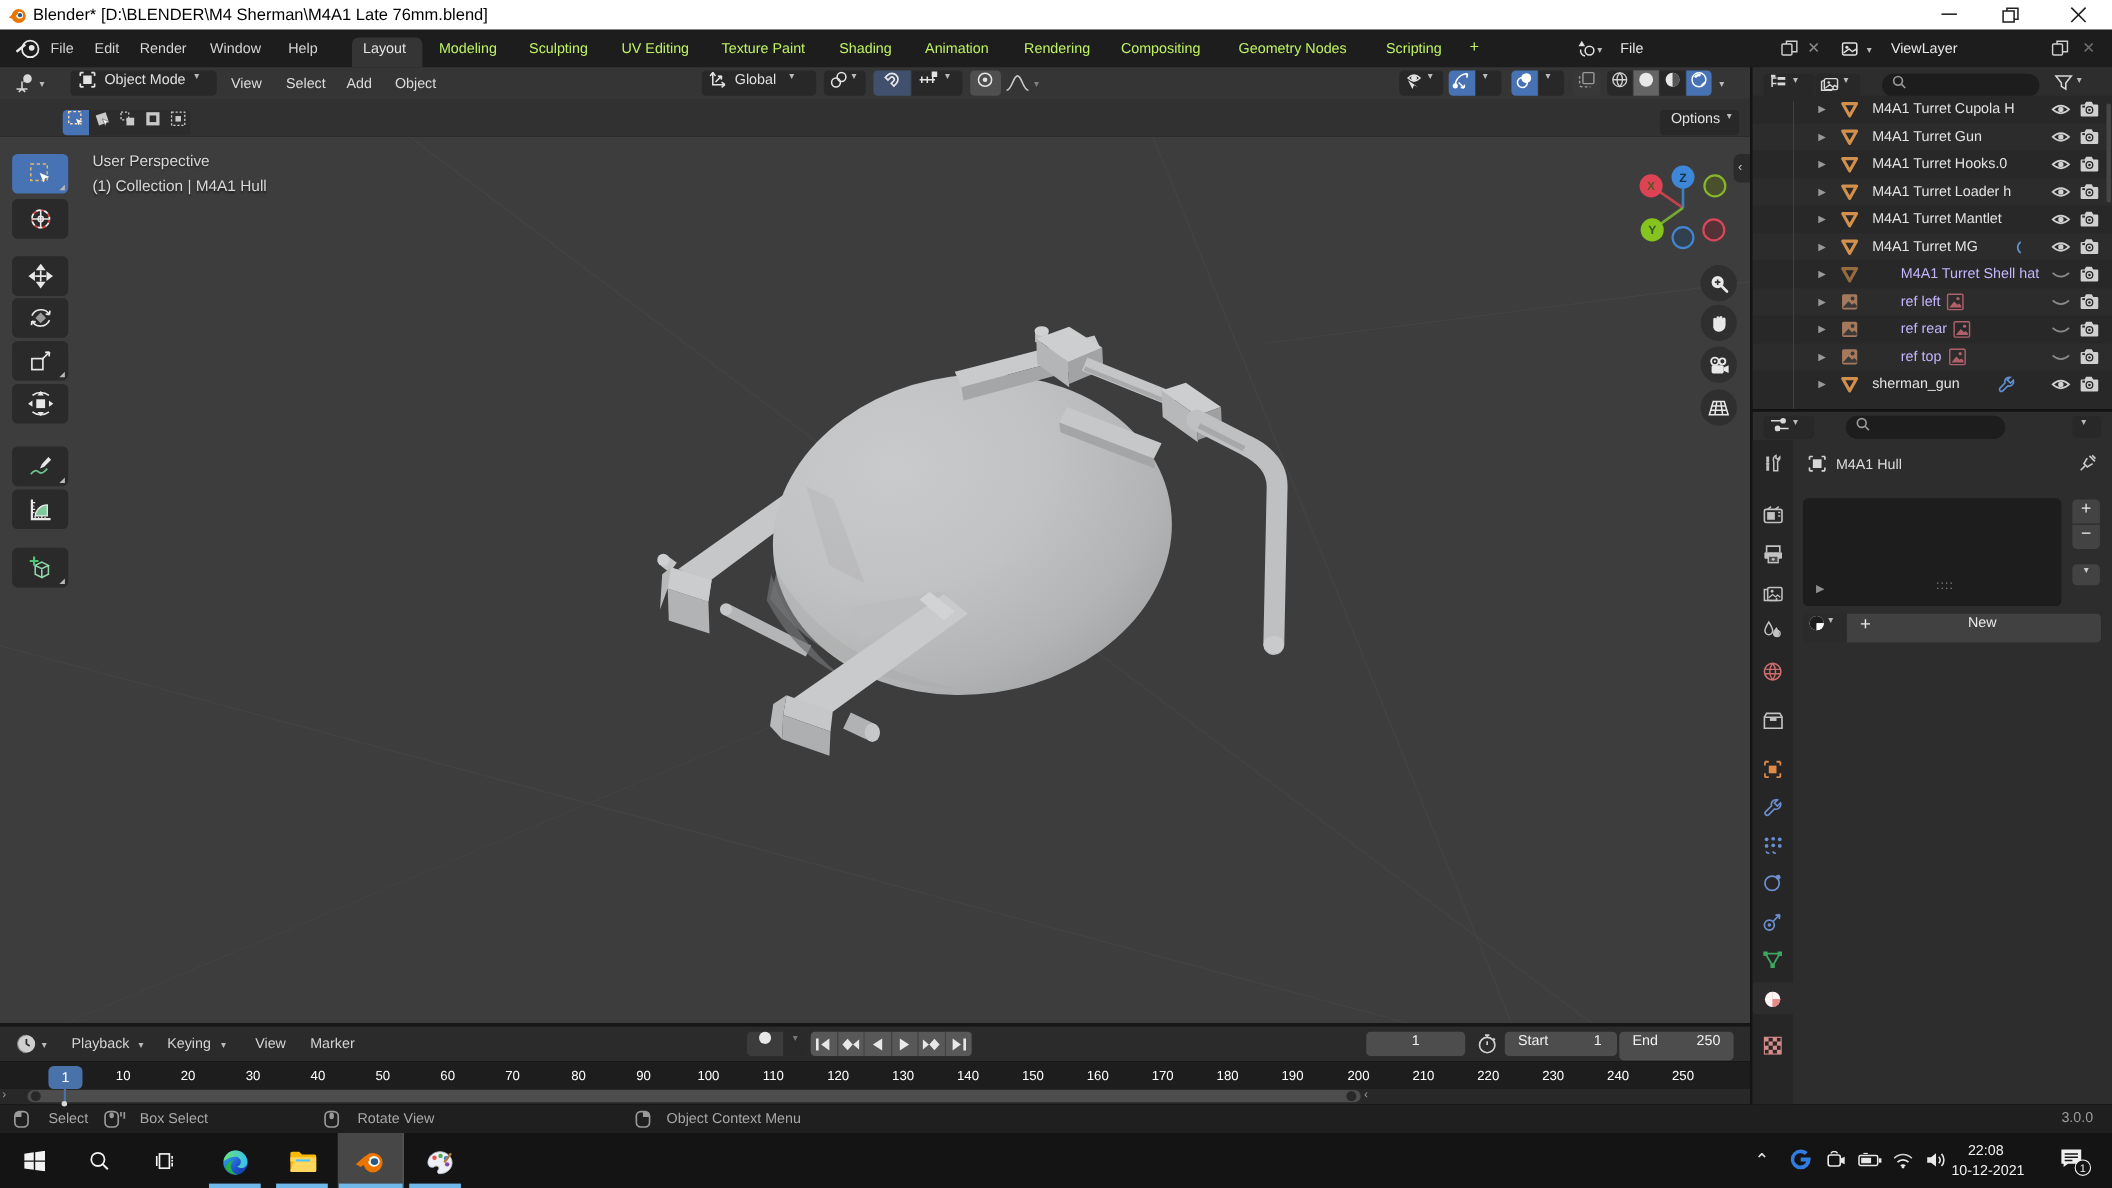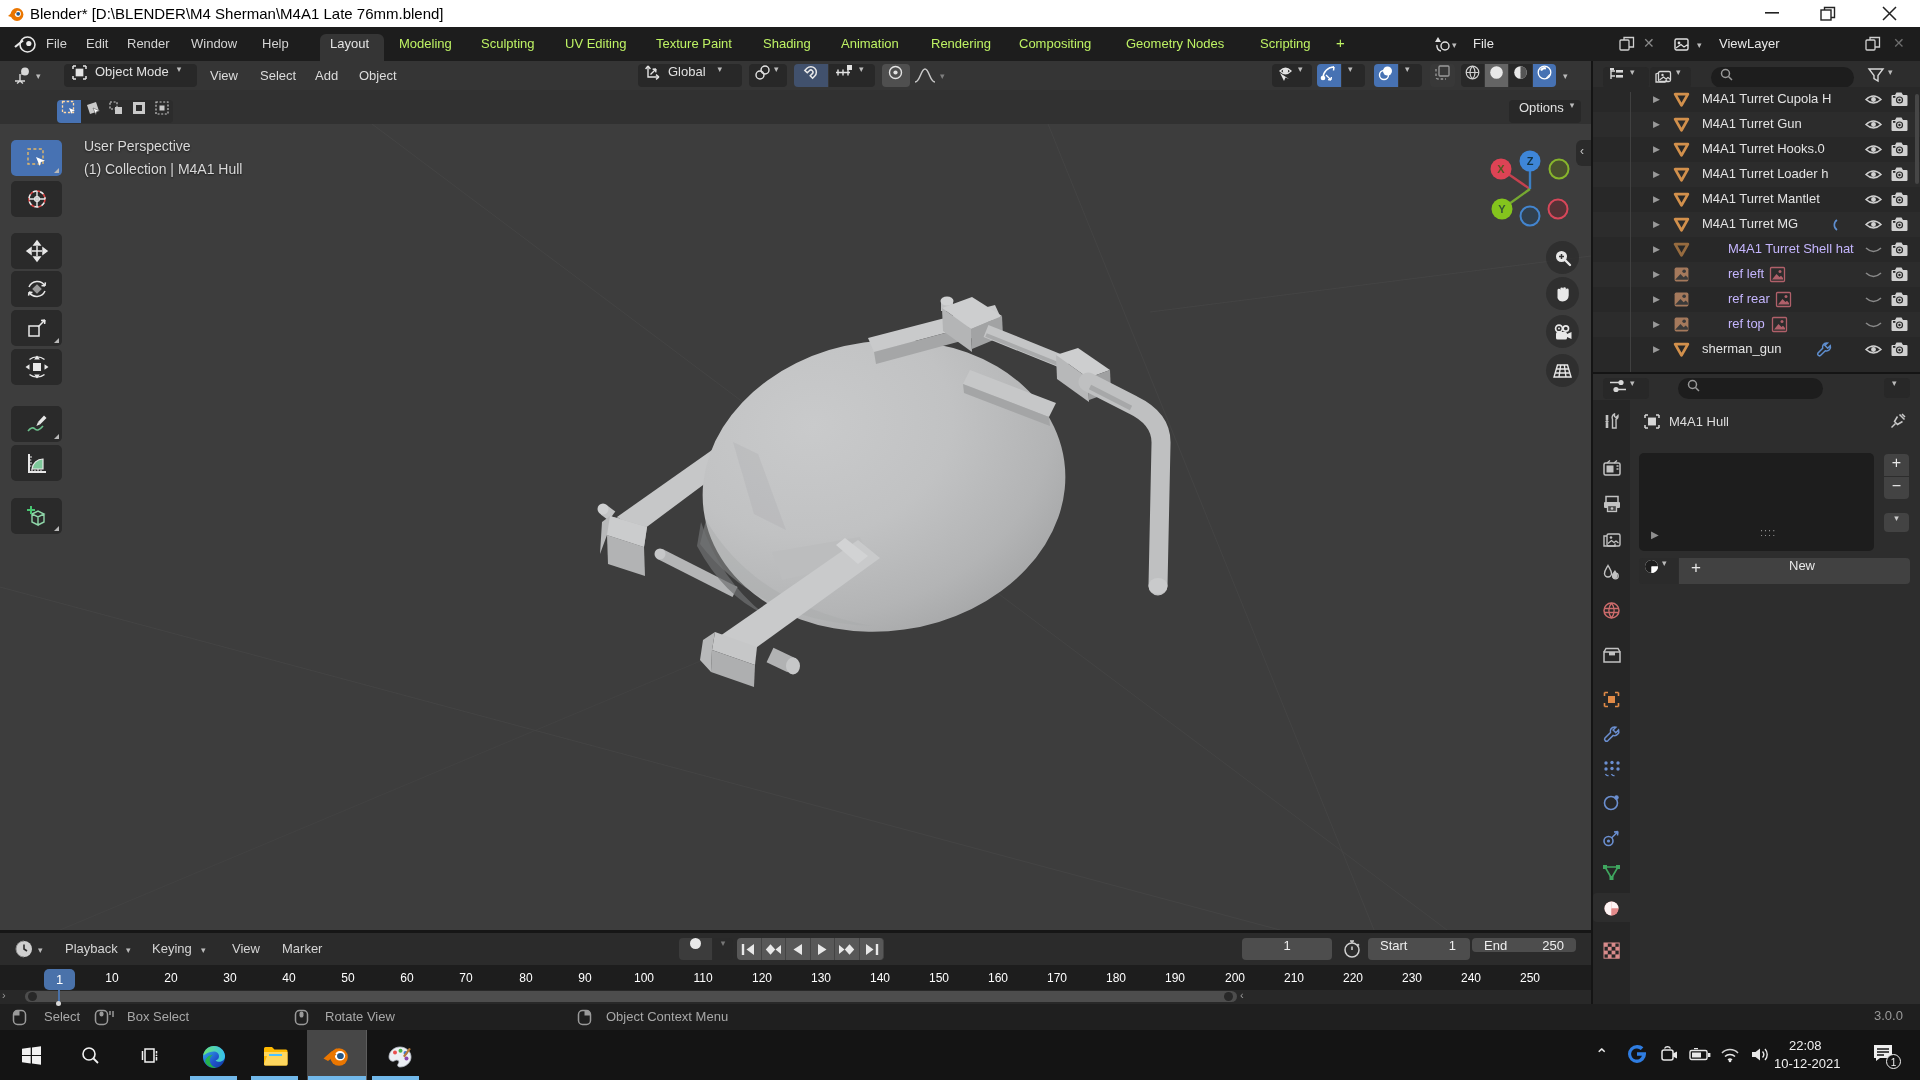--- a/index.html
+++ b/index.html
@@ -1009,21 +1009,21 @@
     </div>
     <div class="abs rowflex" style="left:1242px;top:5px;width:90px;height:22px;background:#4d4d4d;border-radius:4px;justify-content:center;color:#efefef;font-size:13px">1</div>
     <svg class="abs" style="left:1342px;top:6px" width="20" height="20" viewBox="0 0 20 20">
       <circle cx="10" cy="11" r="7" fill="none" stroke="#d0d0d0" stroke-width="1.5"></circle>
       <path d="M10 7.5 V11 M8 2 h4 M10 2 v2 M15.5 5 l1.5 1.5" stroke="#d0d0d0" stroke-width="1.5" fill="none"></path>
     </svg>
     <div class="abs rowflex" style="left:1368px;top:5px;width:102px;height:22px;background:#4d4d4d;border-radius:4px;color:#efefef;font-size:13px">
       <span style="margin-left:12px">Start</span>
         <span style="margin-left:auto;margin-right:14px">1</span>
     </div>
-    <div class="abs rowflex" style="left:1472px;top:5px;width:104px;height:14px;background:#4d4d4d;border-radius:4px;color:#efefef;font-size:13px">
+    <div class="abs rowflex" style="left:1472px;top:5px;width:104px;height:26px;background:#4d4d4d;border-radius:4px;color:#efefef;font-size:13px">
       <span style="margin-left:12px">End</span>
         <span style="margin-left:auto;margin-right:12px">250</span>
     </div>
   </div>
   <div class="abs" id="tl-ruler">
     <div class="abs" style="left:44px;top:4px;width:31px;height:21px;background:#4a72aa;border-radius:5px;text-align:center;color:#fff;font-size:13px;line-height:21px">1</div>
     <div class="abs" style="left:58px;top:25px;width:2px;height:14px;background:#4a72aa;z-index:4"></div>
     <div class="abs" style="left:56px;top:36px;width:5px;height:5px;border-radius:50%;background:#d8d8d8;z-index:5"></div>
     <div id="rnums">
         <span class="rnum" style="left:112px">10</span>

